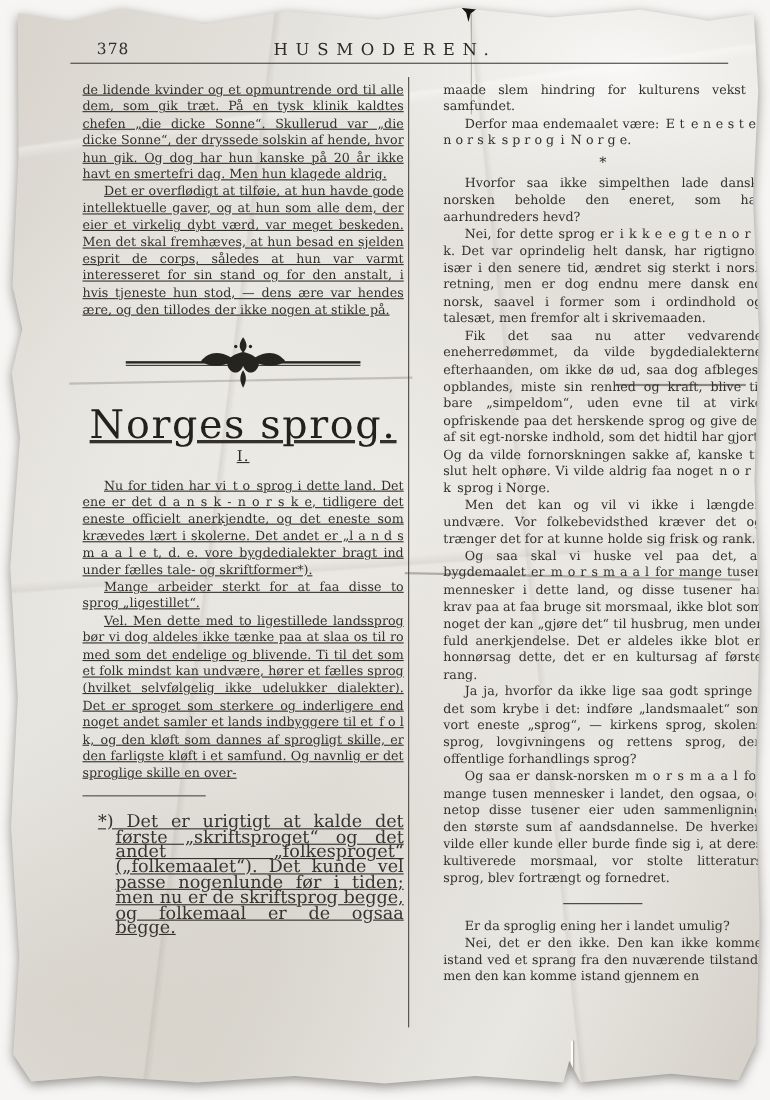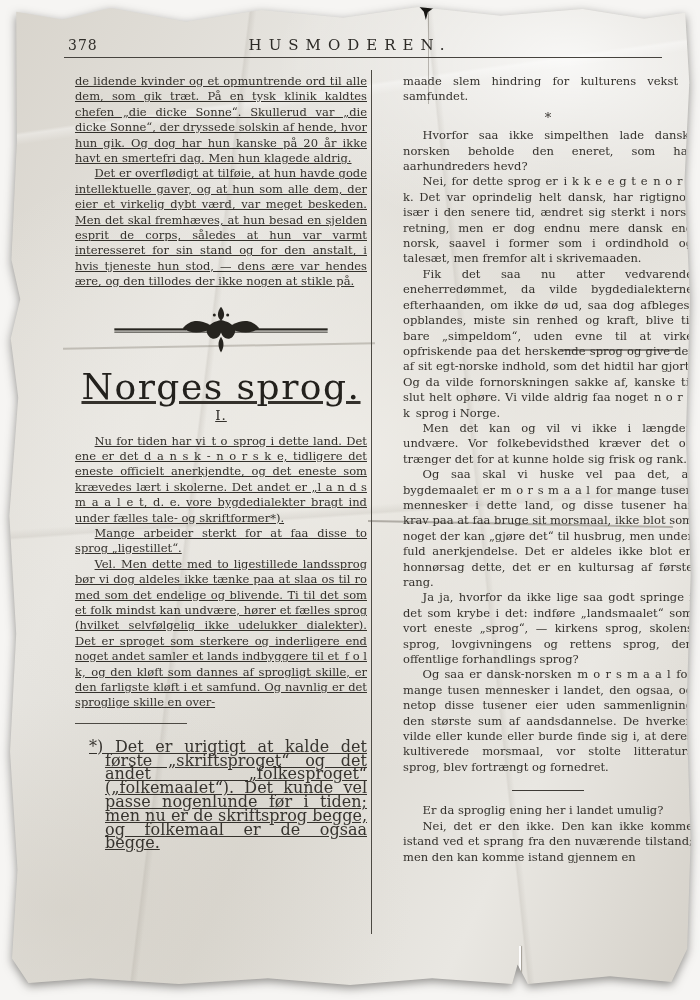--- a/index.html
+++ b/index.html
@@ -40,21 +40,21 @@
   .crease-h2 { left: 360px; top: 519px; width: 305px; height: 2px; transform: rotate(1.1deg); background: rgba(90,84,75,.4); }
   .crease-strike { left: 552px; top: 345px; width: 118px; height: 2px; background: rgba(60,56,50,.55); }
   .crease-v { left: 420px; top: 8px; width: 1px; height: 92px; background: rgba(100,95,86,.4); }
   .bottom-crack { left: 511px; top: 942px; width: 2px; height: 40px; background: rgba(255,255,255,.9); box-shadow: 1px 0 1px rgba(120,114,104,.6); }
   .tear-flag {
     position: absolute; left: 410px; top: 0; width: 17px; height: 16px; background: #161512;
     clip-path: polygon(20% 0, 100% 18%, 58% 52%, 46% 100%, 34% 48%, 0 8%);
   }
 
   
-  .page-number { position: absolute; left: 60px; top: 33px; font-size: 14px; color: #2f2d29; letter-spacing: 1px; }
+  .page-number { position: absolute; left: 80px; top: 33px; font-size: 14px; color: #2f2d29; letter-spacing: 1px; }
   .masthead { position: absolute; left: 0; top: 32px; width: 100%; text-align: center; font-size: 15px; letter-spacing: 7px; color: #2c2a26; }
   .header-rule { position: absolute; left: 56px; top: 53px; right: 30px; height: 0; border-top: 1.6px solid #46433e; }
   .column-divider { position: absolute; left: 363px; top: 66px; width: 1.2px; height: 864px; background: #4c4943; }
 
   
   .col { position: absolute; top: 70px; color: #34312c; font-size: 11.5px; line-height: 15.4px; text-align: justify; }
   .col-left  { left: 67px;  width: 292px; text-decoration: underline; }
   .col-right { left: 372px; width: 290px; margin-left: 23px; }
   .para { margin: 0; }
   .indent { text-indent: 1.7em; }
@@ -118,20 +118,21 @@
       <p class="para indent">Nu for tiden har vi t o sprog i dette land. Det ene er det d a n s k - n o r s k e, tidligere det eneste officielt anerkjendte, og det eneste som krævedes lært i skolerne. Det andet er „l a n d s m a a l e t, d. e. vore bygdedialekter bragt ind under fælles tale- og skriftformer*).</p>
       <p class="para indent">Mange arbeider sterkt for at faa disse to sprog „ligestillet“.</p>
       <p class="para indent">Vel. Men dette med to ligestillede landssprog bør vi dog aldeles ikke tænke paa at slaa os til ro med som det endelige og blivende. Ti til det som et folk mindst kan undvære, hører et fælles sprog (hvilket selvfølgelig ikke udelukker dialekter). Det er sproget som sterkere og inderligere end noget andet samler et lands indbyggere til et f o l k, og den kløft som dannes af sprogligt skille, er den farligste kløft i et samfund. Og navnlig er det sproglige skille en over-</p>
 
       <hr class="footnote-rule">
       <p class="footnote">*) Det er urigtigt at kalde det første „skriftsproget“ og det andet „folkesproget“ („folkemaalet“). Det kunde vel passe nogenlunde før i tiden; men nu er de skriftsprog begge, og folkemaal er de ogsaa begge.</p>
     </div>
 
     <div class="col col-right">
       <p class="para">maade slem hindring for kulturens vekst i samfundet.</p>
+      <p class="para indent">Derfor maa endemaalet være: E t e n e s t e n o r s k s p r o g i N o r g e.</p>
       <p class="para star-sep">*</p>
       <p class="para indent">Hvorfor saa ikke simpelthen lade dansk-norsken beholde den eneret, som har aarhundreders hevd?</p>
       <p class="para indent">Nei, for dette sprog er i k k e e g t e n o r s k. Det var oprindelig helt dansk, har rigtignok især i den senere tid, ændret sig sterkt i norsk retning, men er dog endnu mere dansk end norsk, saavel i former som i ordindhold og talesæt, men fremfor alt i skrivemaaden.</p>
       <p class="para indent">Fik det saa nu atter vedvarende eneherredømmet, da vilde bygdedialekterne efterhaanden, om ikke dø ud, saa dog afbleges, opblandes, miste sin renhed og kraft, blive til bare „simpeldom“, uden evne til at virke opfriskende paa det herskende sprog og give det af sit egt-norske indhold, som det hidtil har gjort. Og da vilde fornorskningen sakke af, kanske til slut helt ophøre. Vi vilde aldrig faa noget n o r s k sprog i Norge.</p>
       <p class="para indent">Men det kan og vil vi ikke i længden undvære. Vor folkebevidsthed kræver det og trænger det for at kunne holde sig frisk og rank.</p>
       <p class="para indent">Og saa skal vi huske vel paa det, at bygdemaalet er m o r s m a a l for mange tusen mennesker i dette land, og disse tusener har krav paa at faa bruge sit morsmaal, ikke blot som noget der kan „gjøre det“ til husbrug, men under fuld anerkjendelse. Det er aldeles ikke blot en honnørsag dette, det er en kultursag af første rang.</p>
       <p class="para indent">Ja ja, hvorfor da ikke lige saa godt springe i det som krybe i det: indføre „landsmaalet“ som vort eneste „sprog“, — kirkens sprog, skolens sprog, lovgivningens og rettens sprog, den offentlige forhandlings sprog?</p>
       <p class="para indent">Og saa er dansk-norsken m o r s m a a l for mange tusen mennesker i landet, den ogsaa, og netop disse tusener eier uden sammenligning den største sum af aandsdannelse. De hverken vilde eller kunde eller burde finde sig i, at deres kultiverede morsmaal, vor stolte litteraturs sprog, blev fortrængt og fornedret.</p>
 
       <hr class="mid-rule">

